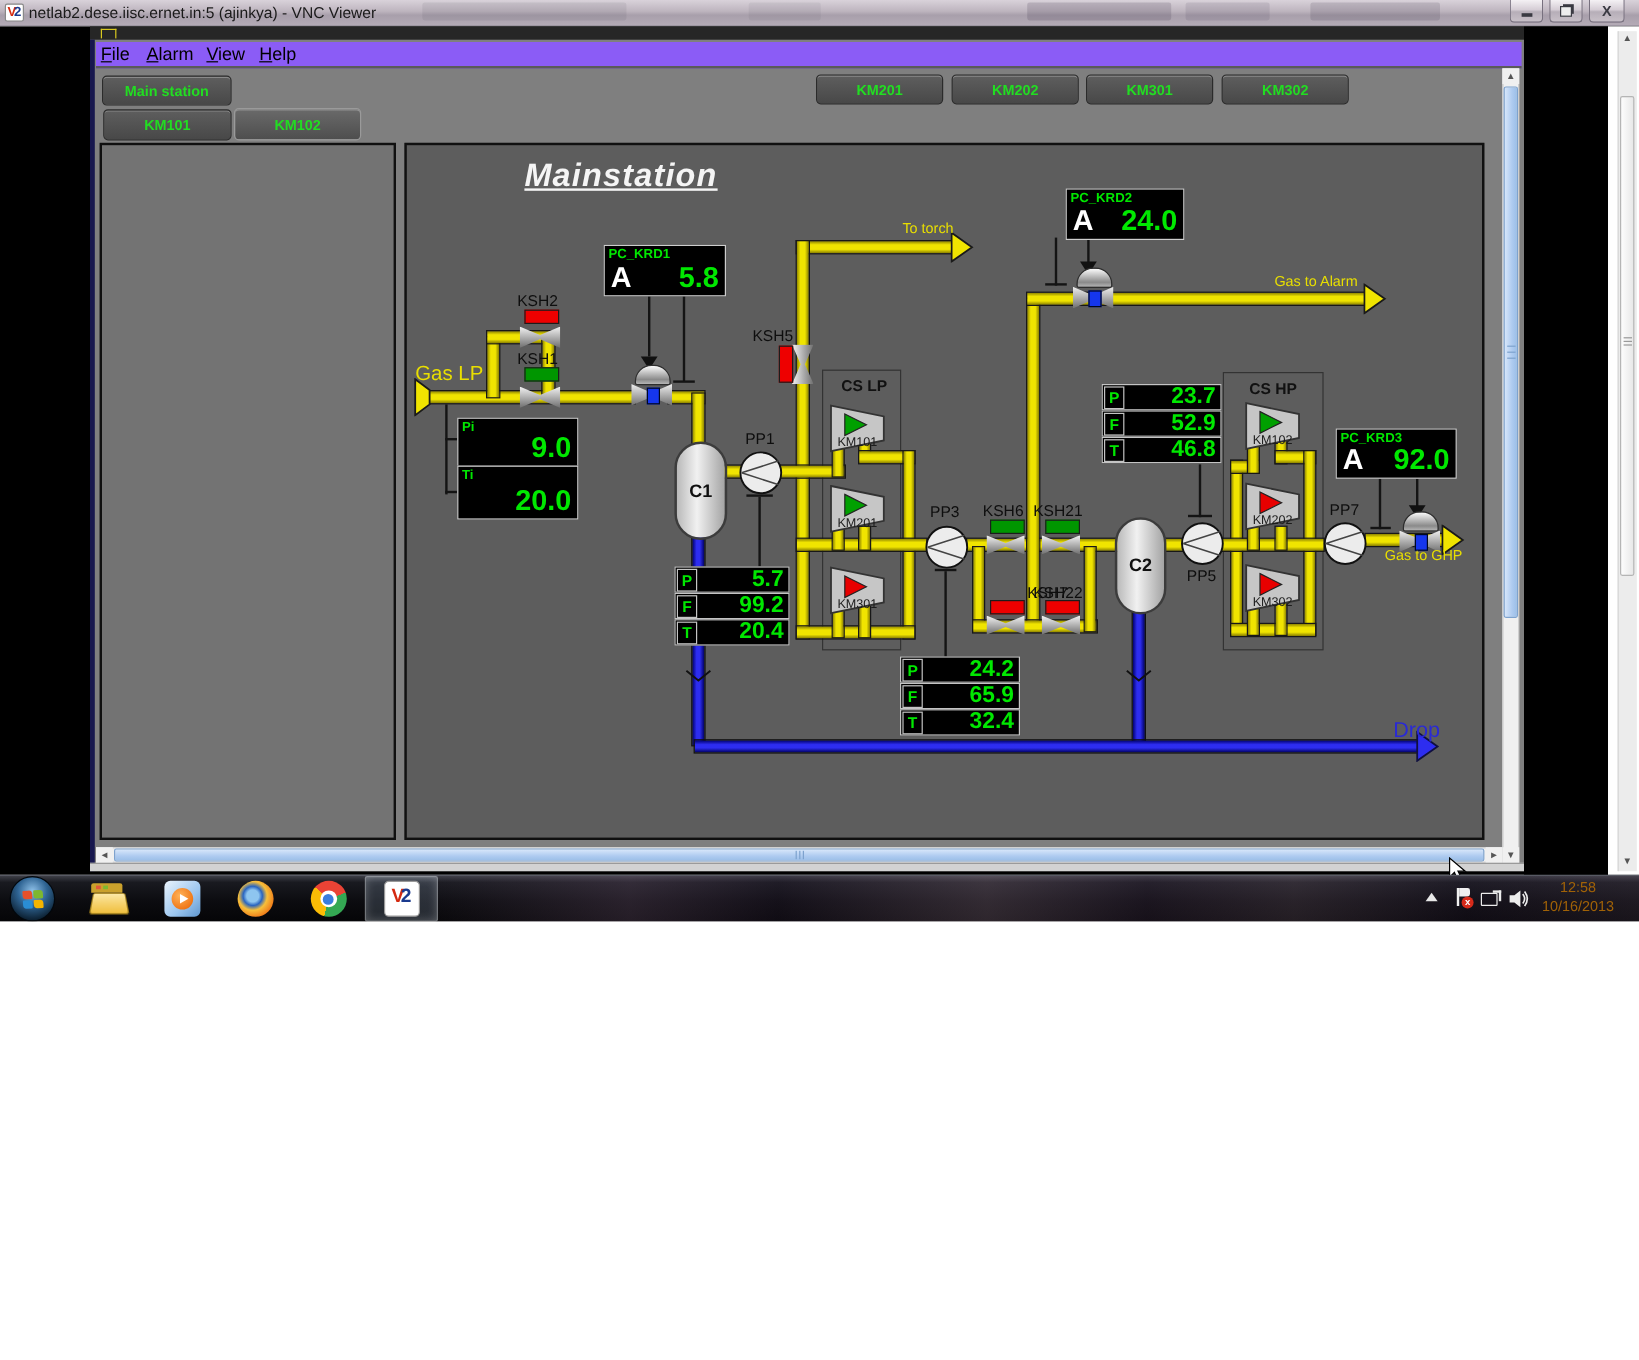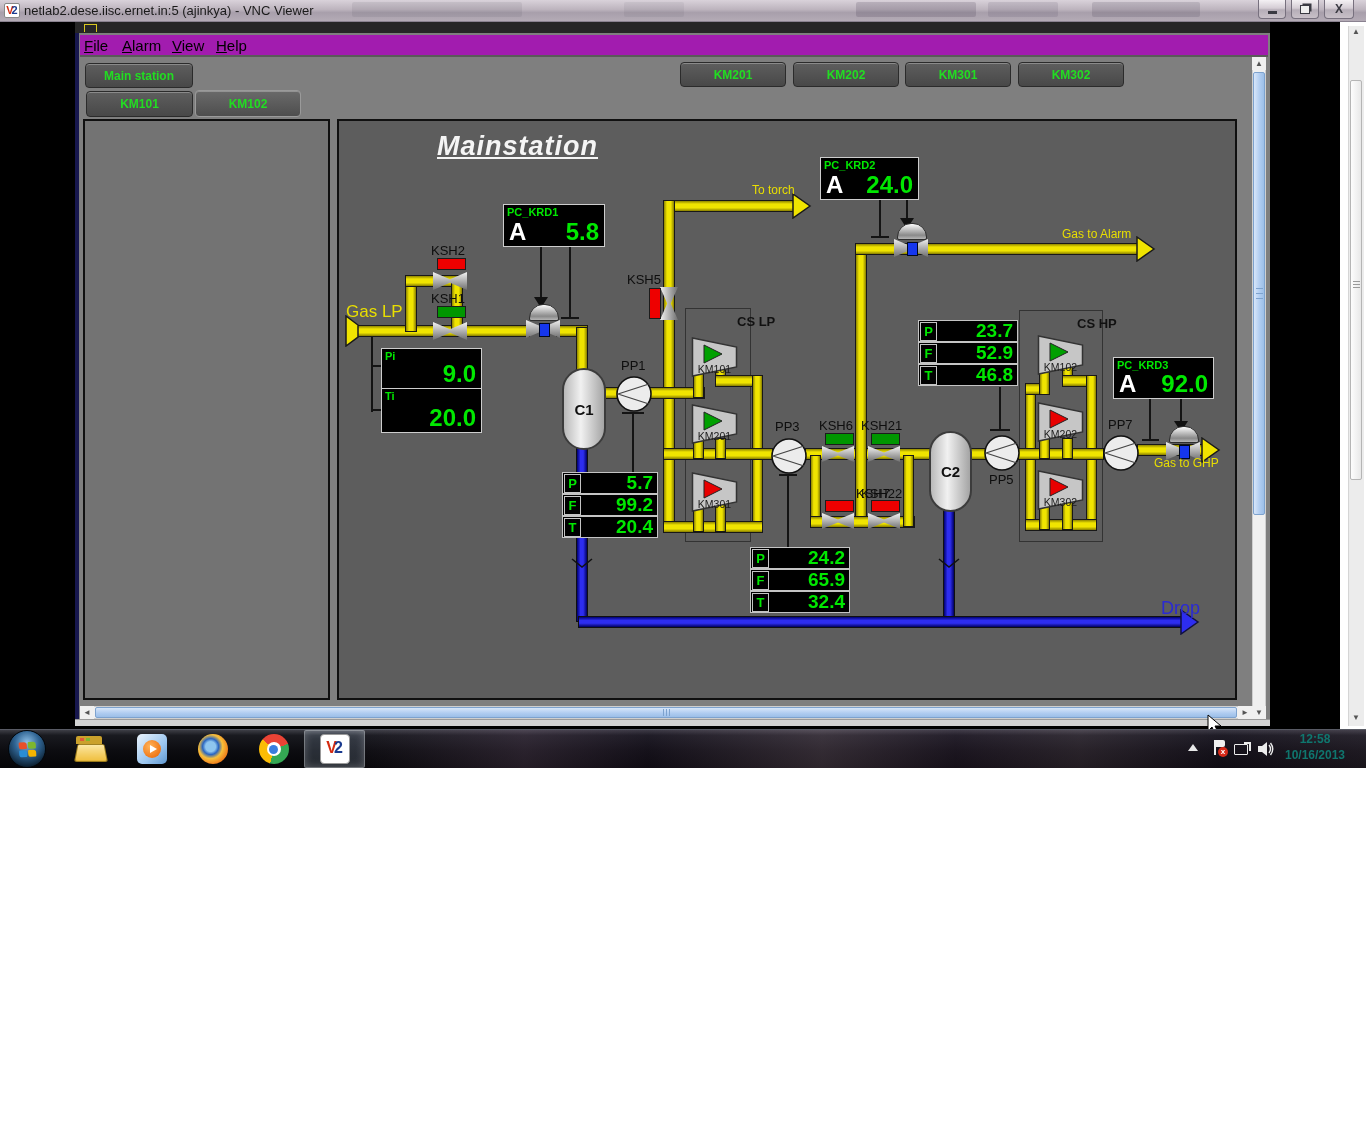--- a/index.html
+++ b/index.html
@@ -26,21 +26,21 @@
   
   .vncsb-track{left:1348px;top:26px;width:16px;height:700px;background:#ececec;border-left:1px solid #d5d5d5;}
   .vncsb-thumb{left:1350px;top:80px;width:12px;height:400px;background:linear-gradient(90deg,#fdfdfd,#e8e8e8);
     border:1px solid #b5b5b5;border-radius:2px;}
   .vncsb-grip{left:1353px;width:7px;height:1px;background:#9a9a9a;}
   .sb-arrow{font-size:8px;color:#555;line-height:8px;}
   
   .remote-strip{left:75px;top:22px;width:1195px;height:11px;background:#262626;}
   .scada{left:75px;top:33px;width:1195px;height:693px;background:#7f7f7f;}
   .scada-leftedge{left:75px;top:33px;width:4px;height:693px;background:#17174e;}
-  .menubar{left:80px;top:35px;width:1188px;height:22px;background:#a21caf;border-bottom:2px solid #5a5a5a;}
+  .menubar{left:80px;top:35px;width:1188px;height:22px;background:#8b5cf6;border-bottom:2px solid #5a5a5a;}
   .mitem{position:absolute;top:2px;display:inline-block;font-size:15px;color:#000;}
   .mitem::first-letter{text-decoration:underline;}
   .panel-left{left:83px;top:119px;width:247px;height:581px;background:#737373;border:2px solid #101010;}
   .canvas{left:337px;top:119px;width:900px;height:581px;background:#5d5d5d;border:2px solid #101010;}
   .tbtn{background:linear-gradient(180deg,#5e5e5e,#484848);border:1px solid #2b2b2b;border-radius:4px;
     box-shadow:inset 0 1px 0 rgba(255,255,255,.28);color:#22dd22;font-weight:bold;font-size:12px;
     display:flex;align-items:center;justify-content:center;}
   .tbtn.sel{border:1px solid #9a9a9a;background:linear-gradient(180deg,#6a6a6a,#4e4e4e);}
   
   .hsb-track{left:80px;top:706px;width:1172px;height:13px;background:#f0f0f0;border:1px solid #cfcfcf;}
@@ -79,40 +79,40 @@
   .disp{position:absolute;background:#000;border:1px solid #cdcdcd;}
   .dtag{position:absolute;left:3px;top:1px;font-weight:bold;font-size:11px;color:#00e800;}
   .dmode{position:absolute;left:5px;bottom:0px;font-weight:bold;font-size:24px;color:#fff;}
   .dval{position:absolute;right:5px;bottom:0px;font-weight:bold;font-size:24px;color:#00e800;}
   .pft-row{position:absolute;width:100%;height:22px;background:#000;border:1px solid #c4c4c4;box-sizing:border-box;}
   .pft-l{position:absolute;left:1px;top:1px;width:15px;height:17px;border:1px solid #c4c4c4;color:#00e800;
     font-weight:bold;font-size:13px;text-align:center;line-height:17px;}
   .pft-v{position:absolute;right:4px;top:0px;font-weight:bold;font-size:19px;color:#00e800;line-height:20px;}
   .kmlabel{position:absolute;font-size:10.5px;color:#1c1c1c;text-align:center;}
   .csbox{position:absolute;border:1px solid #333;}
-  .cslbl{position:absolute;font-weight:bold;font-size:13px;color:#111;margin-left:36px;}
+  .cslbl{position:absolute;font-weight:bold;font-size:13px;color:#111;}
   .ah-down{position:absolute;width:0;height:0;border-left:7px solid transparent;border-right:7px solid transparent;border-top:11px solid #111;}
   .tstation{position:absolute;font-style:italic;font-weight:bold;font-size:27px;color:#f5f5f5;text-decoration:underline;letter-spacing:1px;}
   
   .taskbar{left:0;top:729px;width:1366px;height:39px;
     background:linear-gradient(180deg,#3d3e46 0%,#191a20 14%,#0c0c10 55%,#050507 100%);
     border-top:1px solid #585a64;}
   .tb-wall{left:340px;top:730px;width:1026px;height:38px;opacity:.75;
     background:
       linear-gradient(90deg,rgba(90,70,95,.0) 0%,rgba(125,95,125,.35) 18%,rgba(60,40,70,.25) 30%,rgba(160,130,150,.35) 47%,rgba(80,55,85,.3) 60%,rgba(150,120,140,.28) 72%,rgba(50,35,60,.3) 86%,rgba(110,85,110,.25) 100%);}
   .tkbtn{top:730px;width:61px;height:38px;display:flex;align-items:center;justify-content:center;}
   .tkbtn.active{background:rgba(180,205,235,.18);border:1px solid rgba(255,255,255,.35);border-radius:2px;
     box-shadow:inset 0 0 8px rgba(255,255,255,.25);}
   .orb{left:8px;top:730px;width:38px;height:38px;border-radius:50%;
     background:radial-gradient(circle at 50% 32%,#8ec0e8 0%,#2f6493 40%,#0d2234 78%,#071420 100%);
     border:1px solid #02070c;display:flex;align-items:center;justify-content:center;}
   .flag{width:17px;height:15px;display:grid;grid-template-columns:8px 8px;grid-template-rows:7px 7px;gap:1px;transform:rotate(-3deg);}
   .flag div{border-radius:1px 3px 1px 3px;}
   .tray{top:733px;color:#fff;}
-  .clock{position:absolute;left:1280px;top:731px;width:70px;height:34px;color:#0f766e;font-size:12px;text-align:center;line-height:16px;font-weight:bold;}
+  .clock{position:absolute;left:1280px;top:731px;width:70px;height:34px;color:#a16207;font-size:12px;text-align:center;line-height:16px;}
   .white-bottom{left:0;top:768px;width:1366px;height:365px;background:#fff;}
   svg{display:block;}
 </style>
 </head>
 <body>
 
 <div id="page">
 
   <div class="abs titlebar">
     <div class="abs tb-blob" style="left:352px;width:170px;opacity:.08"></div>
@@ -355,21 +355,21 @@
   <div class="kmlabel" style="left:1037px;top:496px;width:47px">KM302</div>
 
   <div class="cslbl" style="left:701px;top:314px">CS LP</div>
   <div class="cslbl" style="left:1041px;top:316px">CS HP</div>
 
   <div class="disp" style="left:503px;top:204px;width:100px;height:41px">
     <div class="dtag">PC_KRD1</div>
     <div class="dmode">A</div>
     <div class="dval">5.8</div>
   </div>
-  <div class="disp" style="left:820px;top:157px;width:97px;height:41px">
+  <div class="disp" style="left:888px;top:157px;width:97px;height:41px">
     <div class="dtag">PC_KRD2</div>
     <div class="dmode">A</div>
     <div class="dval">24.0</div>
   </div>
   <div class="disp" style="left:1113px;top:357px;width:99px;height:40px">
     <div class="dtag">PC_KRD3</div>
     <div class="dmode">A</div>
     <div class="dval">92.0</div>
   </div>
 

